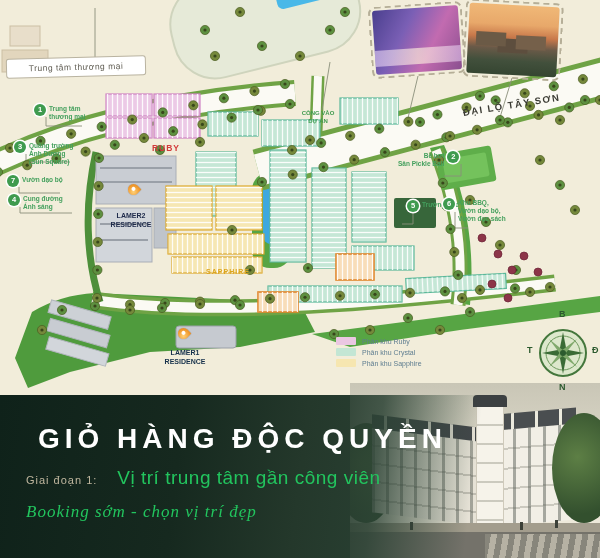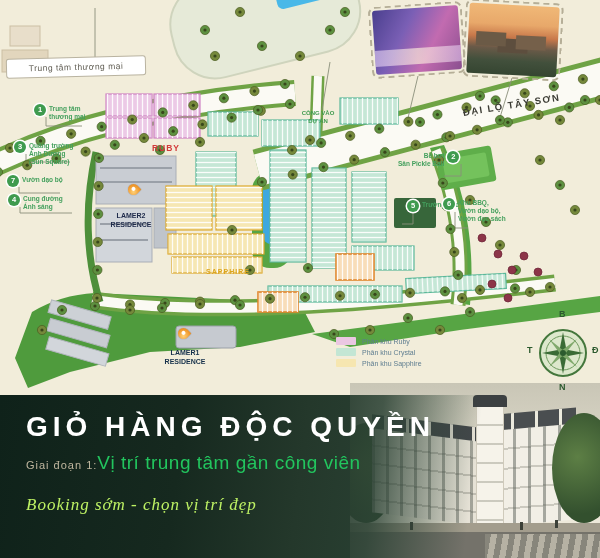--- a/index.html
+++ b/index.html
@@ -77,26 +77,26 @@
      border-radius:4px 4px 0 0;}
   .street{position:absolute;left:0;bottom:0;width:100%;height:26px;background:#74726a;}
   .walk{position:absolute;left:0;bottom:26px;width:100%;height:9px;background:#a39d8d;}
   .cross{position:absolute;right:0;bottom:0;width:46%;height:24px;
      background:repeating-linear-gradient(100deg,#8b897e 0 6px,#c2bdae 6px 12px);opacity:.85;}
   .ppl{position:absolute;bottom:28px;width:3px;height:8px;background:#3c4038;}
   .pp1{left:60px;} .pp2{left:170px;} .pp3{left:205px;bottom:30px;}
   .shade{position:absolute;inset:0;z-index:2;
      background:linear-gradient(97deg,#0f221a 0%,#16291f 30%,#24382b 50%,rgba(43,66,52,.85) 62%,rgba(43,66,52,0) 78%);}
   .banner-text{position:absolute;left:26px;top:16px;z-index:3;}
-  .b-title{margin:0;font-size:28px;font-weight:800;letter-spacing:5px;color:#fff;white-space:nowrap;}
-  .b-phase{margin-top:9px;display:flex;align-items:baseline;gap:0;}
+  .b-title{margin:12px;font-size:28px;font-weight:800;letter-spacing:5px;color:#fff;white-space:nowrap;}
+  .b-phase{margin-top:9px;display:flex;align-items:baseline;gap:20px;}
   .b-prefix{font-size:11px;color:#c0b79f;letter-spacing:1px;}
   .b-sub{font-size:19px;color:#22c55e;letter-spacing:.5px;}
-  .b-tag{margin-top:21px;font-family:"Liberation Serif",serif;font-style:italic;
-         font-size:17px;color:#bef264;letter-spacing:1px;}
+  .b-tag{margin-top:13px;font-family:"Liberation Serif",serif;font-style:italic;
+         font-size:17px;color:#22c55e;letter-spacing:1px;}
 </style>
 </head>
 <body>
 
 <div class="stage">
 
   <div class="map-section">
     <svg width="600" height="395" viewBox="0 0 600 395">
       <defs>
         <pattern id="sv" width="5" height="8" patternUnits="userSpaceOnUse">

